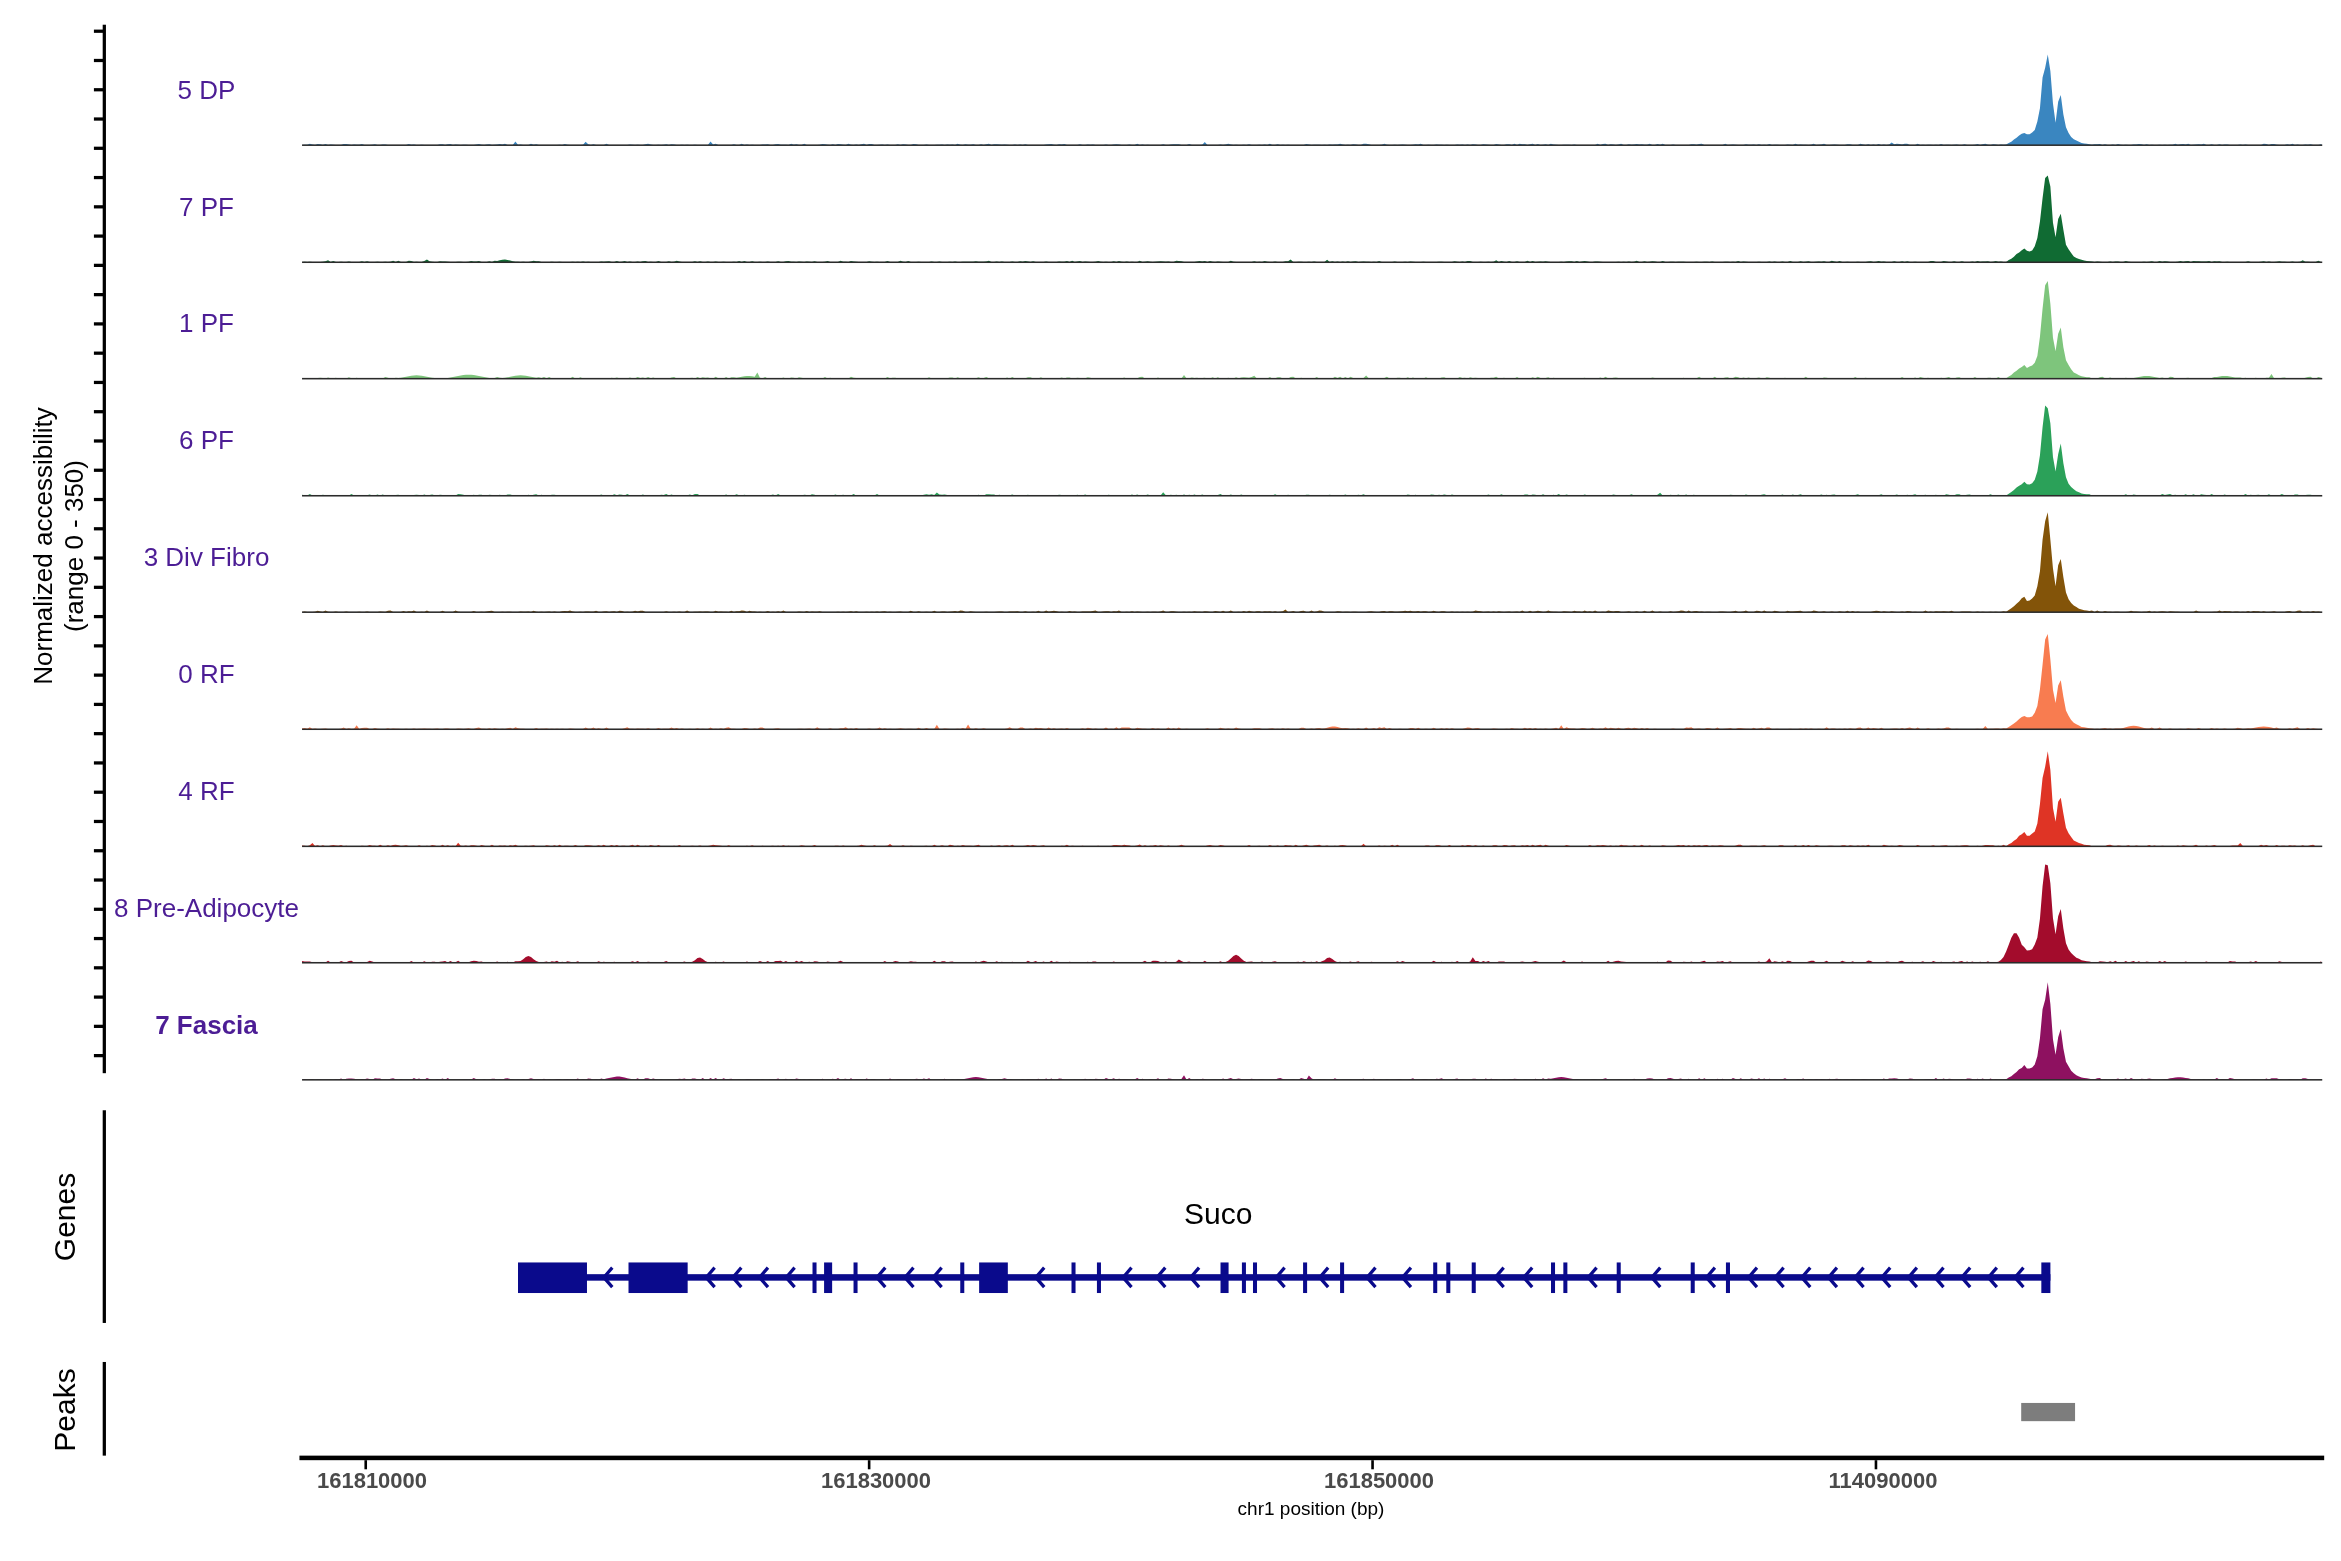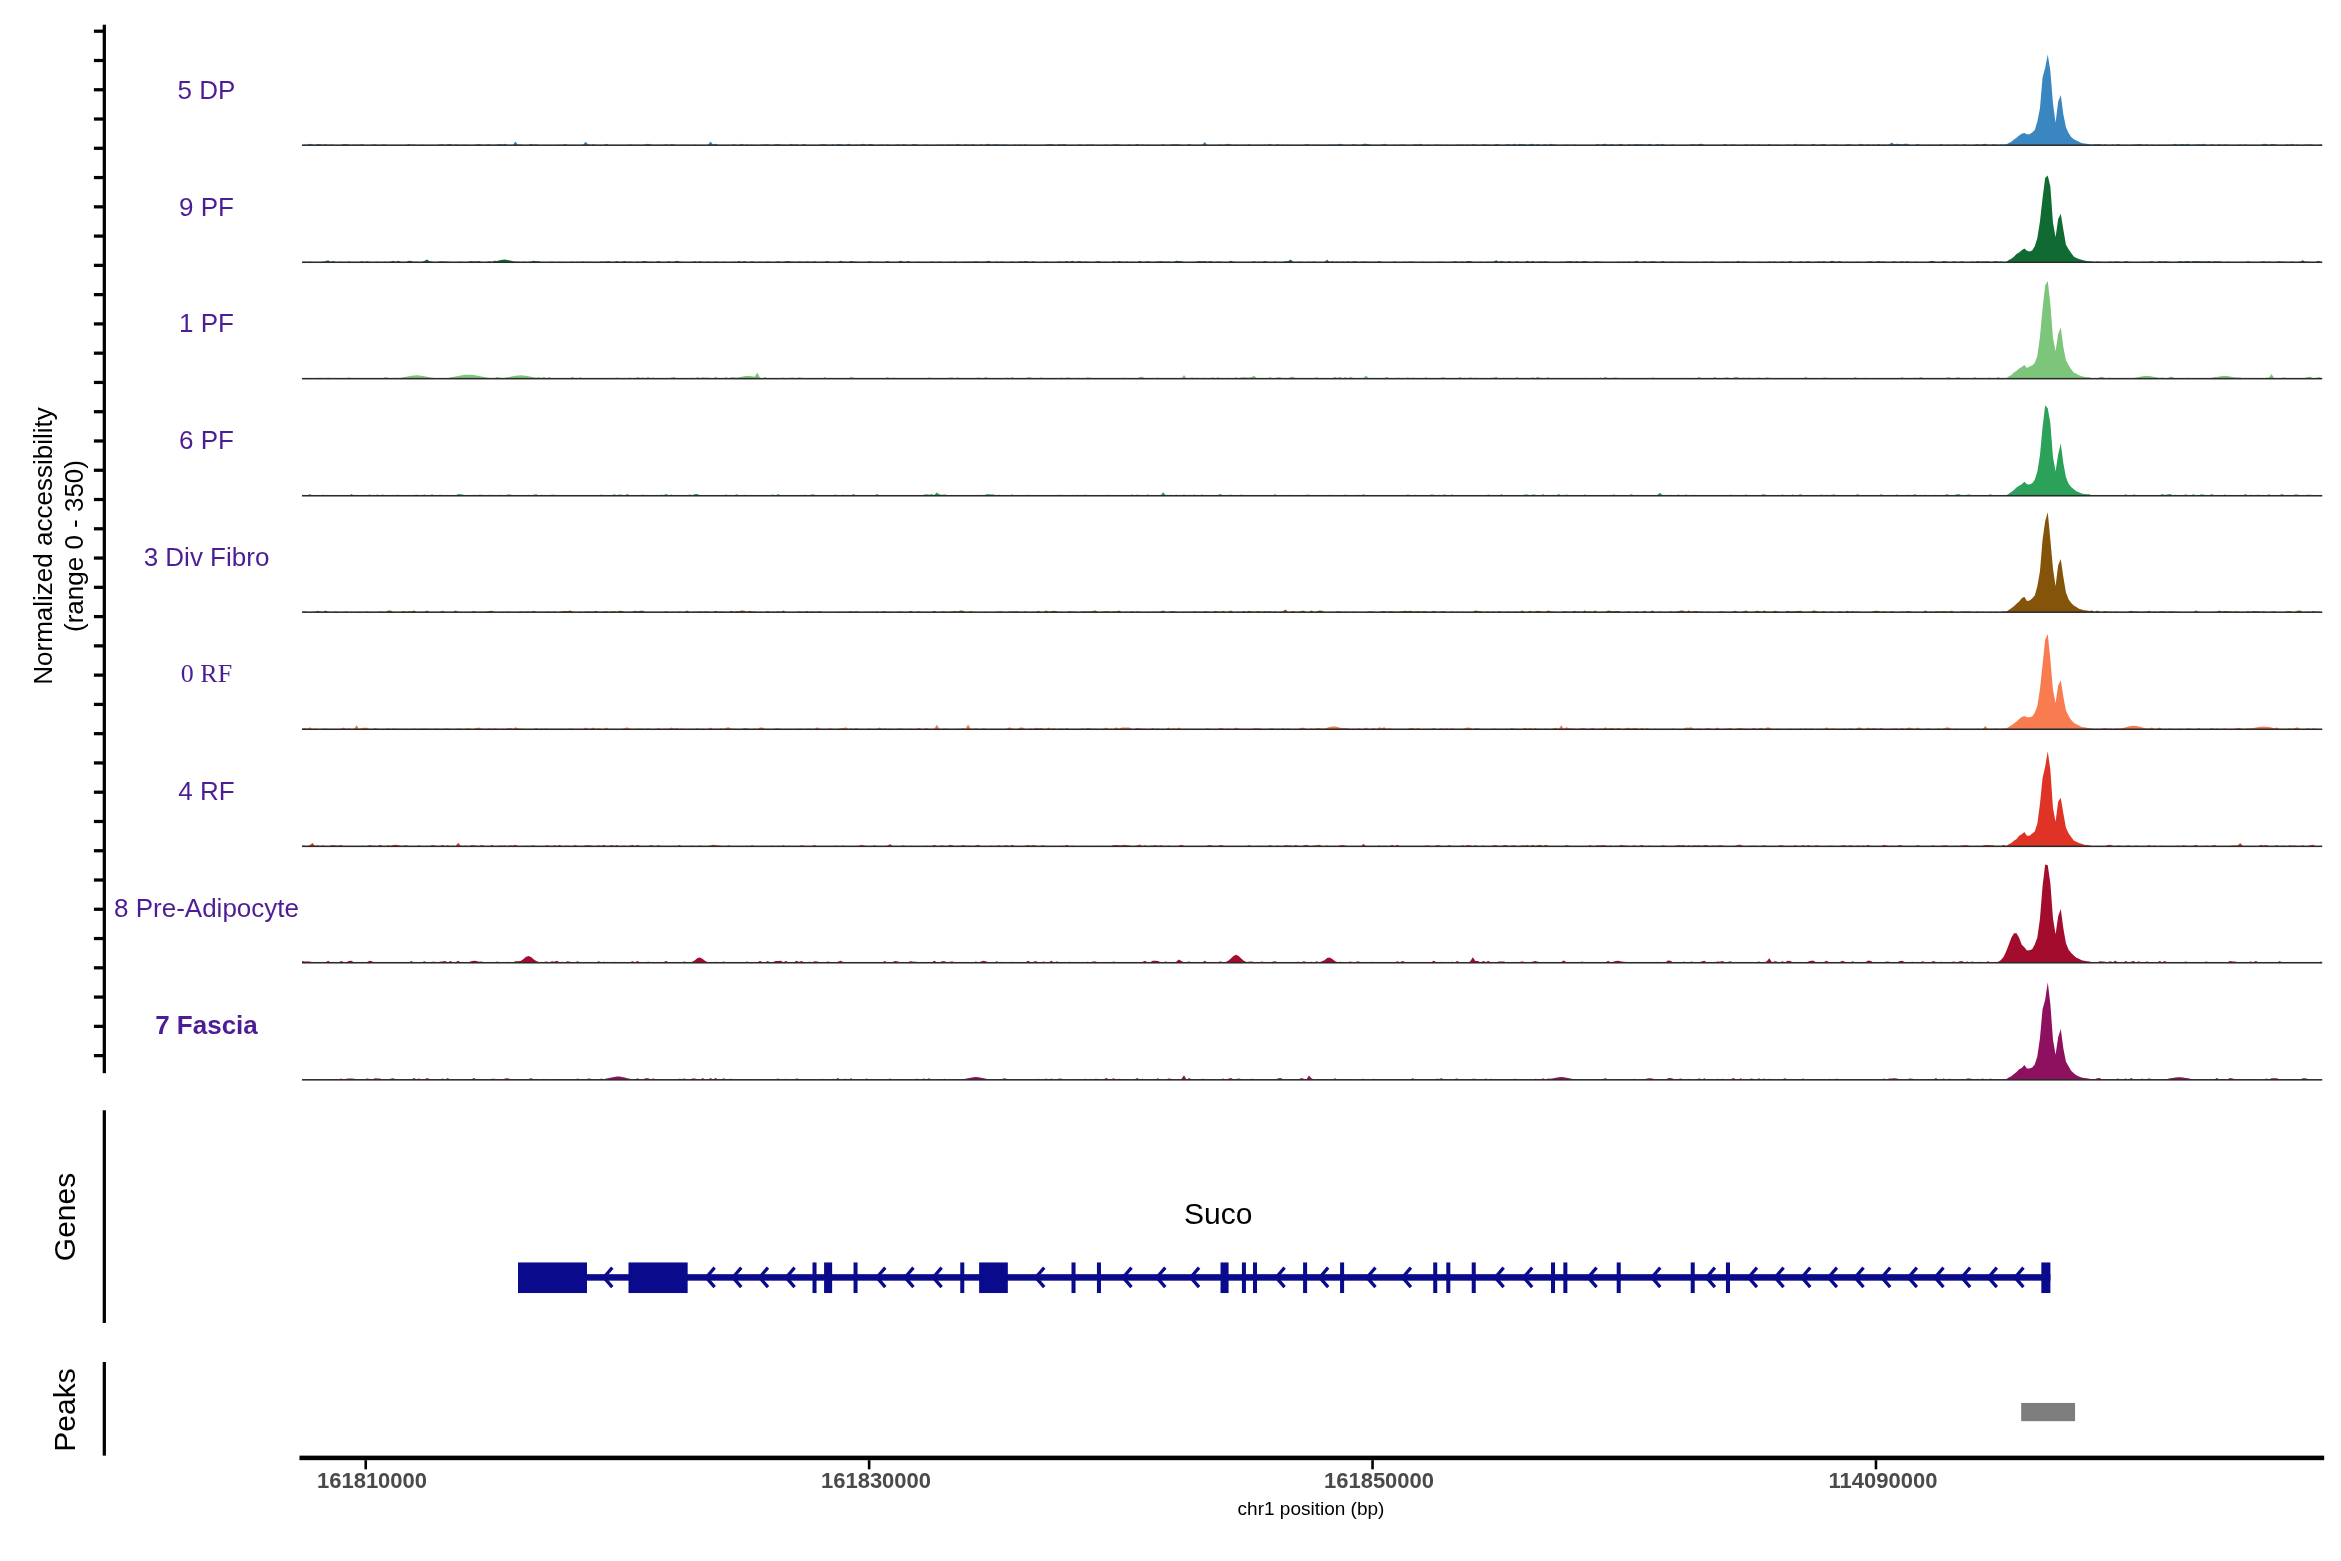--- a/index.html
+++ b/index.html
@@ -142,25 +142,25 @@
       <rect x="2107.8781460254177" y="2245" width="4" height="14" fill="#000"></rect>
       <rect x="2881.862696237229" y="2245" width="4" height="14" fill="#000"></rect>
     </svg>
 
   <div class="txt rot yaxis-label">
     <div>Normalized accessibility</div>
     <div>(range 0 - 350)</div>
   </div>
 
   <div class="txt track-label" style="left:57px;top:75px;">5 DP</div>
-  <div class="txt track-label" style="left:57px;top:192px;">9 PF</div>
+  <div class="txt track-label" style="left:57px;top:192px;">7 PF</div>
   <div class="txt track-label" style="left:57px;top:308px;">1 PF</div>
   <div class="txt track-label" style="left:57px;top:425px;">6 PF</div>
   <div class="txt track-label" style="left:57px;top:542px;">3 Div Fibro</div>
-  <div class="txt track-label" style="left:57px;top:659px;font-family:Liberation Serif, serif;">0 RF</div>
+  <div class="txt track-label" style="left:57px;top:659px;">0 RF</div>
   <div class="txt track-label" style="left:57px;top:776px;">4 RF</div>
   <div class="txt track-label" style="left:57px;top:893px;">8 Pre-Adipocyte</div>
   <div class="txt track-label" style="left:57px;top:1010px;font-weight:bold;">7 Fascia</div>
 
   <div class="txt rot genes-label">Genes</div>
   <div class="txt rot peaks-label">Peaks</div>
 
   <div class="txt gene-name">Suco</div>
 
   <div class="txt x-tick-label" style="left:268px;">161810000</div>

